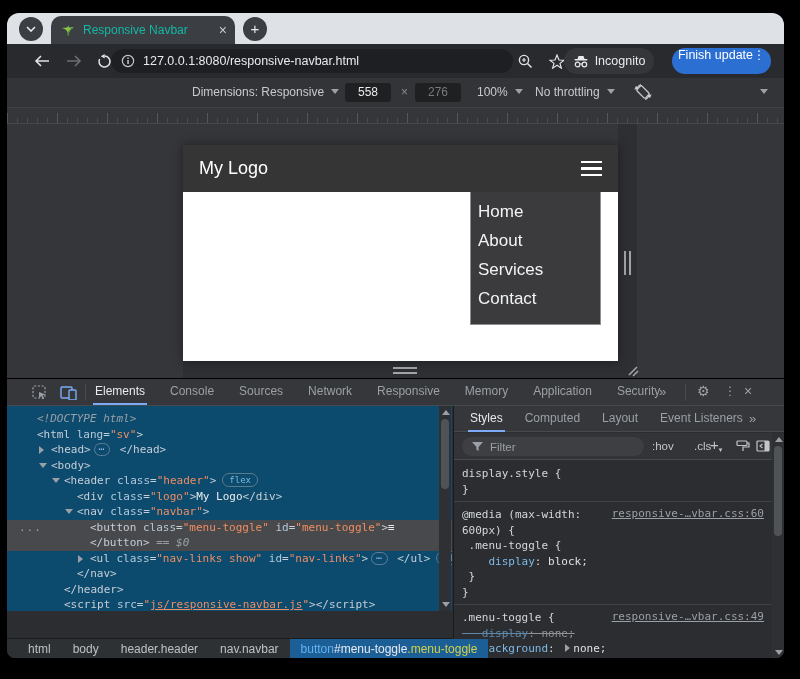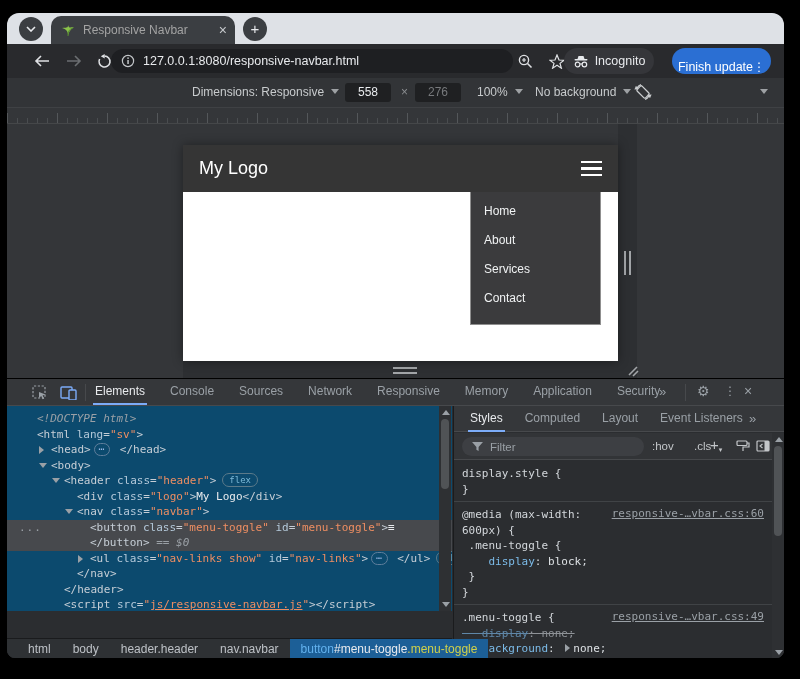--- a/index.html
+++ b/index.html
@@ -9,36 +9,36 @@
   #stage{position:relative;width:800px;height:679px;background:#000;}
   #window{position:absolute;left:7px;top:13px;width:777px;height:645px;border-radius:12px 12px 8px 8px;
     overflow:hidden;background:#202124;}
 
   
   #tabstrip{position:absolute;left:0;top:0;width:777px;height:31px;background:#dee1e6;}
   .circle-btn{position:absolute;width:24px;height:24px;border-radius:50%;background:#3b3e42;
     display:flex;align-items:center;justify-content:center;}
   #tab{position:absolute;left:44px;top:3px;width:184px;height:28px;background:#3b3e42;
     border-radius:10px 10px 0 0;display:flex;align-items:center;padding:0 8px 0 10px;}
-  #tab .title{flex:1;color:#a3a3a3;font-size:12px;white-space:nowrap;overflow:hidden;margin-left:8px;}
+  #tab .title{flex:1;color:#14b8a6;font-size:12px;white-space:nowrap;overflow:hidden;margin-left:8px;}
   .xglyph{color:#c7cacd;font-size:14px;line-height:1;}
   #newtab{left:236px;top:4px;}
   #newtab span{color:#e8eaed;font-size:15px;line-height:1;margin-top:-1px;}
 
   
   #toolbar{position:absolute;left:0;top:31px;width:777px;height:34px;background:#292a2d;}
   .navico{position:absolute;top:7px;width:20px;height:20px;display:flex;align-items:center;justify-content:center;
     color:#dfe1e4;font-size:15px;}
   #omnibox{position:absolute;left:104px;top:5px;width:402px;height:24px;border-radius:12px;background:#1e1f22;
     display:flex;align-items:center;padding:0 10px;}
   #omnibox .url{color:#e8eaed;font-size:12.5px;margin-left:8px;white-space:nowrap;}
   #incog-badge{position:absolute;left:557px;top:4px;width:90px;height:26px;border-radius:13px;background:#35363a;
     display:flex;align-items:center;justify-content:center;gap:6px;color:#e8eaed;font-size:12.5px;}
   #update-btn{position:absolute;left:665px;top:4px;width:99px;height:26px;border-radius:13px;background:#2b6fd3;
-    display:flex;align-items:flex-end;justify-content:center;gap:0;color:#fff;font-size:12.5px;}
+    display:flex;align-items:flex-start;justify-content:center;gap:0;color:#fff;font-size:12.5px;}
   #update-btn .dots{font-size:12px;letter-spacing:0;}
 
   
   #devicebar{position:absolute;left:0;top:65px;width:777px;height:29px;background:#323437;color:#c8cbcd;font-size:12px;}
   .dlabel{position:absolute;top:7px;white-space:nowrap;}
   .caret{display:inline-block;width:0;height:0;border-left:4px solid transparent;border-right:4px solid transparent;
     border-top:5px solid #9ea1a4;margin-left:7px;vertical-align:2px;}
   .dim-input{position:absolute;top:5px;width:46px;height:19px;background:#1f2022;border-radius:3px;
     text-align:center;line-height:19px;font-size:12px;color:#e8eaed;}
   .dim-input.dim{color:#77797c;}
@@ -61,21 +61,21 @@
   
   #viewport{position:absolute;left:176px;top:21px;width:435px;height:216px;background:#fff;
     box-shadow:0 0 10px rgba(0,0,0,.4);}
   #page-header{position:absolute;left:0;top:0;width:100%;height:47px;background:#353535;
     display:flex;align-items:center;justify-content:space-between;padding:0 16px;}
   #page-header .logo{color:#fff;font-size:18px;}
   #hamburger{display:flex;flex-direction:column;gap:4px;}
   #hamburger i{display:block;width:21px;height:2.5px;background:#fff;}
   #nav-menu{position:absolute;left:287px;top:47px;width:131px;height:133px;background:#3b3b3d;
     border:1px solid #8f8f8f;border-top:none;padding-top:5px;}
-  .menu-item{height:29px;line-height:29px;padding-left:13px;color:#f1f3f4;font-size:12px;}
+  .menu-item{height:29px;line-height:29px;padding-left:7px;color:#f1f3f4;font-size:17px;}
 
   
   #devtools{position:absolute;left:0;top:365px;width:777px;height:280px;background:#2b2d30;border-top:1px solid #000;}
   #dt-toolbar{position:absolute;left:0;top:0;width:777px;height:27px;background:#35373a;border-bottom:1px solid #47494c;}
   .dt-ico{position:absolute;top:5px;width:18px;height:18px;display:flex;align-items:center;justify-content:center;}
   .vsep{position:absolute;top:5px;width:1px;height:17px;background:#47494c;}
   #dt-tabs{position:absolute;left:88px;top:0;height:26px;display:flex;gap:25px;align-items:center;}
   .dt-tab{color:#9aa0a6;font-size:12px;height:26px;line-height:25px;position:relative;white-space:nowrap;}
   .dt-tab.active{color:#e8eaed;}
   .dt-tab.active::after{content:"";position:absolute;left:-2px;right:-2px;bottom:0;height:2px;background:#7cacf8;}
@@ -206,21 +206,21 @@
       <span class="dots">⋮</span>
     </div>
   </div>
 
   <div id="devicebar">
     <span class="dlabel" style="left:185px;"><span>Dimensions: Responsive</span><span class="caret"></span></span>
     <div class="dim-input" style="left:338px;">558</div>
     <span class="dlabel" style="left:394px;color:#8a8d90;">×</span>
     <div class="dim-input dim" style="left:408px;">276</div>
     <span class="dlabel" style="left:470px;"><span>100%</span><span class="caret"></span></span>
-    <span class="dlabel" style="left:528px;"><span>No background</span><span class="caret"></span></span>
+    <span class="dlabel" style="left:528px;"><span>No throttling</span><span class="caret"></span></span>
     <span class="dlabel" style="left:626px;top:4px;">
       <svg width="20" height="20" viewBox="0 0 20 20">
         <g transform="rotate(-45 10 10)">
               <rect x="6.5" y="4" width="7" height="12" rx="1.5" stroke="#c9ccce" stroke-width="1.3" fill="none"></rect>
             </g>
         <path d="M4 6 A 7.5 7.5 0 0 1 8 2.6" stroke="#c9ccce" stroke-width="1.3" fill="none"></path>
             <polygon points="3,3.8 5.4,7.2 1.4,7.4" fill="#c9ccce"></polygon>
         <path d="M16 14 A 7.5 7.5 0 0 1 12 17.4" stroke="#c9ccce" stroke-width="1.3" fill="none"></path>
             <polygon points="17,16.2 14.6,12.8 18.6,12.6" fill="#c9ccce"></polygon>
       </svg>

